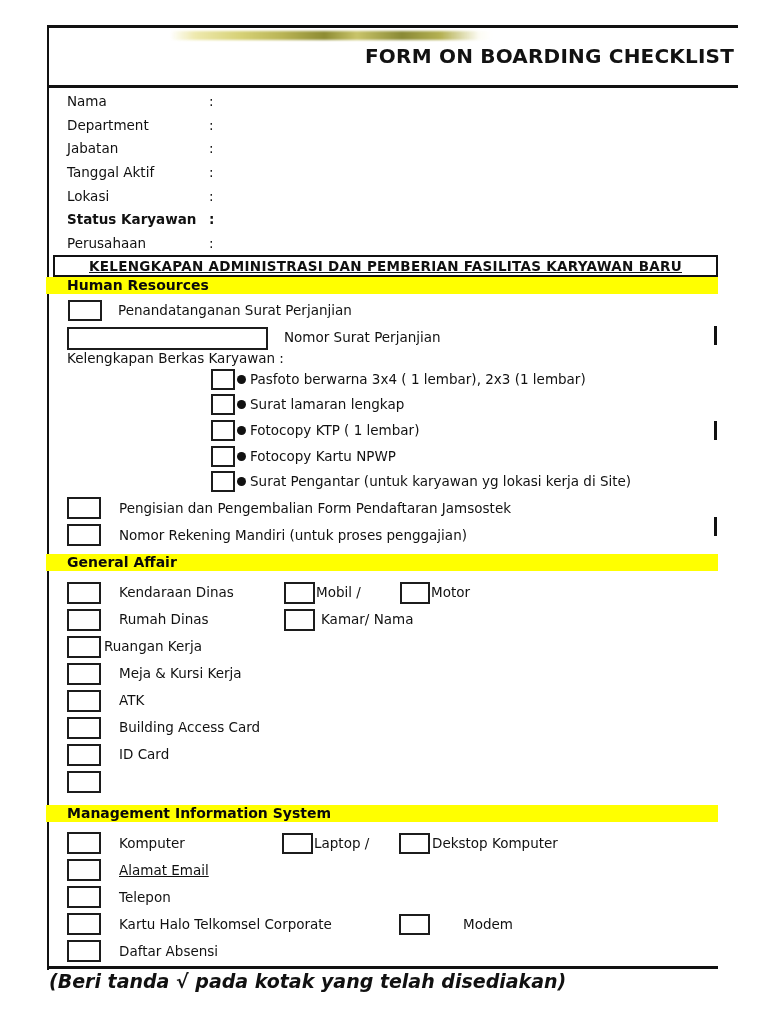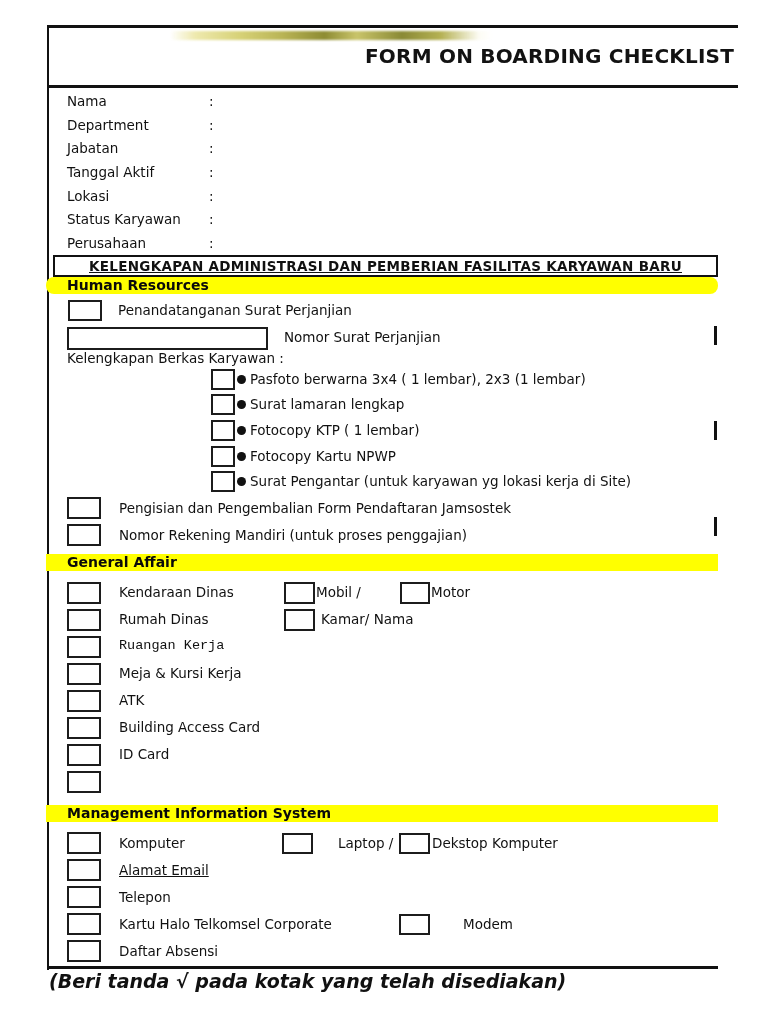--- a/index.html
+++ b/index.html
@@ -72,30 +72,30 @@
 </div>
 <div class="field-row" style="top:140px;">
   <span class="f-label">Jabatan</span><span>:</span><span></span>
 </div>
 <div class="field-row" style="top:164px;">
   <span class="f-label">Tanggal Aktif</span><span>:</span><span></span>
 </div>
 <div class="field-row" style="top:188px;">
   <span class="f-label">Lokasi</span><span>:</span><span></span>
 </div>
-<div class="field-row" style="top:211px;">
+<div class="field-row" style="top:211px;font-weight:bold;">
   <span class="f-label">Status Karyawan</span><span>:</span><span></span>
 </div>
 <div class="field-row" style="top:235px;">
   <span class="f-label">Perusahaan</span><span>:</span><span></span>
 </div>
 
 <div class="banner"><span>KELENGKAPAN ADMINISTRASI DAN PEMBERIAN FASILITAS KARYAWAN BARU</span></div>
 
-<div class="ybar" style="top:277px;border-radius:8px;">Human Resources</div>
+<div class="ybar" style="top:277px;">Human Resources</div>
 
 <div class="cb" style="left:68px;top:300px;width:34px;height:21px;"></div>
 <div class="lbl" style="left:118px;top:302px;">Penandatanganan Surat Perjanjian</div>
 
 <div class="inputbox"></div>
 <div class="lbl" style="left:284px;top:329px;">Nomor Surat Perjanjian</div>
 
 <div class="lbl" style="left:67px;top:350px;">Kelengkapan Berkas Karyawan :</div>
 
 <div class="cb" style="left:211px;top:369px;width:24px;height:21px;"></div>
@@ -132,21 +132,21 @@
 <div class="lbl" style="left:316px;top:584px;">Mobil /</div>
 <div class="cb" style="left:400px;top:582px;width:30px;height:22px;"></div>
 <div class="lbl" style="left:431px;top:584px;">Motor</div>
 
 <div class="cb" style="left:67px;top:609px;width:34px;height:22px;"></div>
 <div class="lbl" style="left:119px;top:611px;">Rumah Dinas</div>
 <div class="cb" style="left:284px;top:609px;width:31px;height:22px;"></div>
 <div class="lbl" style="left:321px;top:611px;">Kamar/ Nama</div>
 
 <div class="cb" style="left:67px;top:636px;width:34px;height:22px;"></div>
-<div class="lbl" style="left:119px;top:638px;font-family:Liberation Mono, monospace;">Ruangan Kerja</div>
+<div class="lbl" style="left:104px;top:638px;">Ruangan Kerja</div>
 
 <div class="cb" style="left:67px;top:663px;width:34px;height:22px;"></div>
 <div class="lbl" style="left:119px;top:665px;">Meja &amp; Kursi Kerja</div>
 
 <div class="cb" style="left:67px;top:690px;width:34px;height:22px;"></div>
 <div class="lbl" style="left:119px;top:692px;">ATK</div>
 
 <div class="cb" style="left:67px;top:717px;width:34px;height:22px;"></div>
 <div class="lbl" style="left:119px;top:719px;">Building Access Card</div>
 
@@ -154,21 +154,21 @@
 <div class="lbl" style="left:119px;top:746px;">ID Card</div>
 
 <div class="cb" style="left:67px;top:771px;width:34px;height:22px;"></div>
 <div class="lbl" style="left:119px;top:803px;">Parking Card</div>
 
 <div class="ybar" style="top:805px;">Management Information System</div>
 
 <div class="cb" style="left:67px;top:832px;width:34px;height:22px;"></div>
 <div class="lbl" style="left:119px;top:835px;">Komputer</div>
 <div class="cb" style="left:282px;top:833px;width:31px;height:21px;"></div>
-<div class="lbl" style="left:314px;top:835px;padding-left:24px;">Laptop /</div>
+<div class="lbl" style="left:314px;top:835px;">Laptop /</div>
 <div class="cb" style="left:399px;top:833px;width:31px;height:21px;"></div>
 <div class="lbl" style="left:432px;top:835px;">Dekstop Komputer</div>
 
 <div class="cb" style="left:67px;top:859px;width:34px;height:22px;"></div>
 <div class="lbl" style="left:119px;top:862px;text-decoration:underline;">Alamat Email</div>
 
 <div class="cb" style="left:67px;top:886px;width:34px;height:22px;"></div>
 <div class="lbl" style="left:119px;top:889px;">Telepon</div>
 
 <div class="cb" style="left:67px;top:913px;width:34px;height:22px;"></div>

